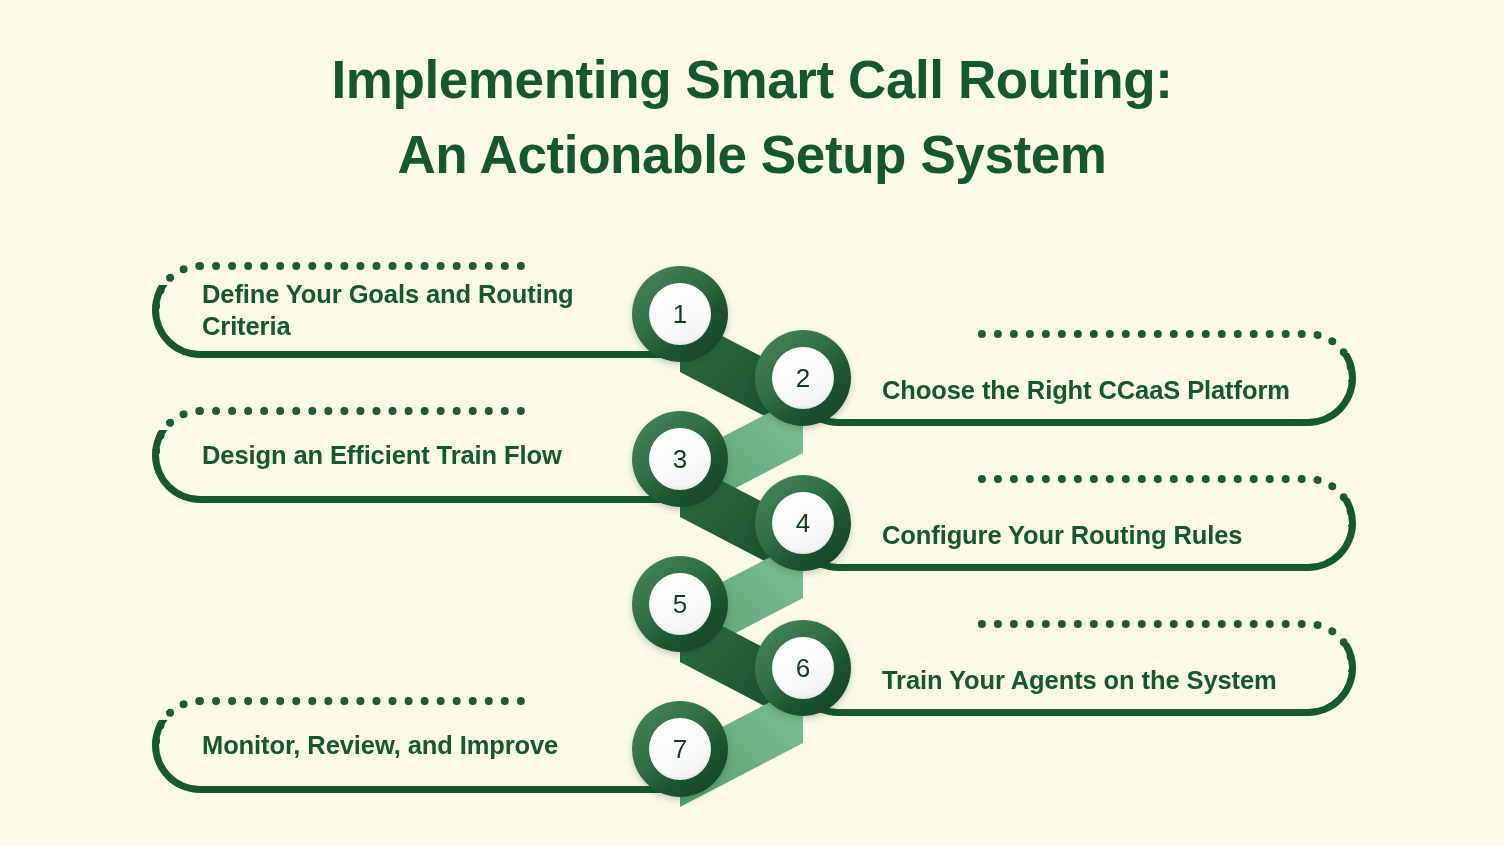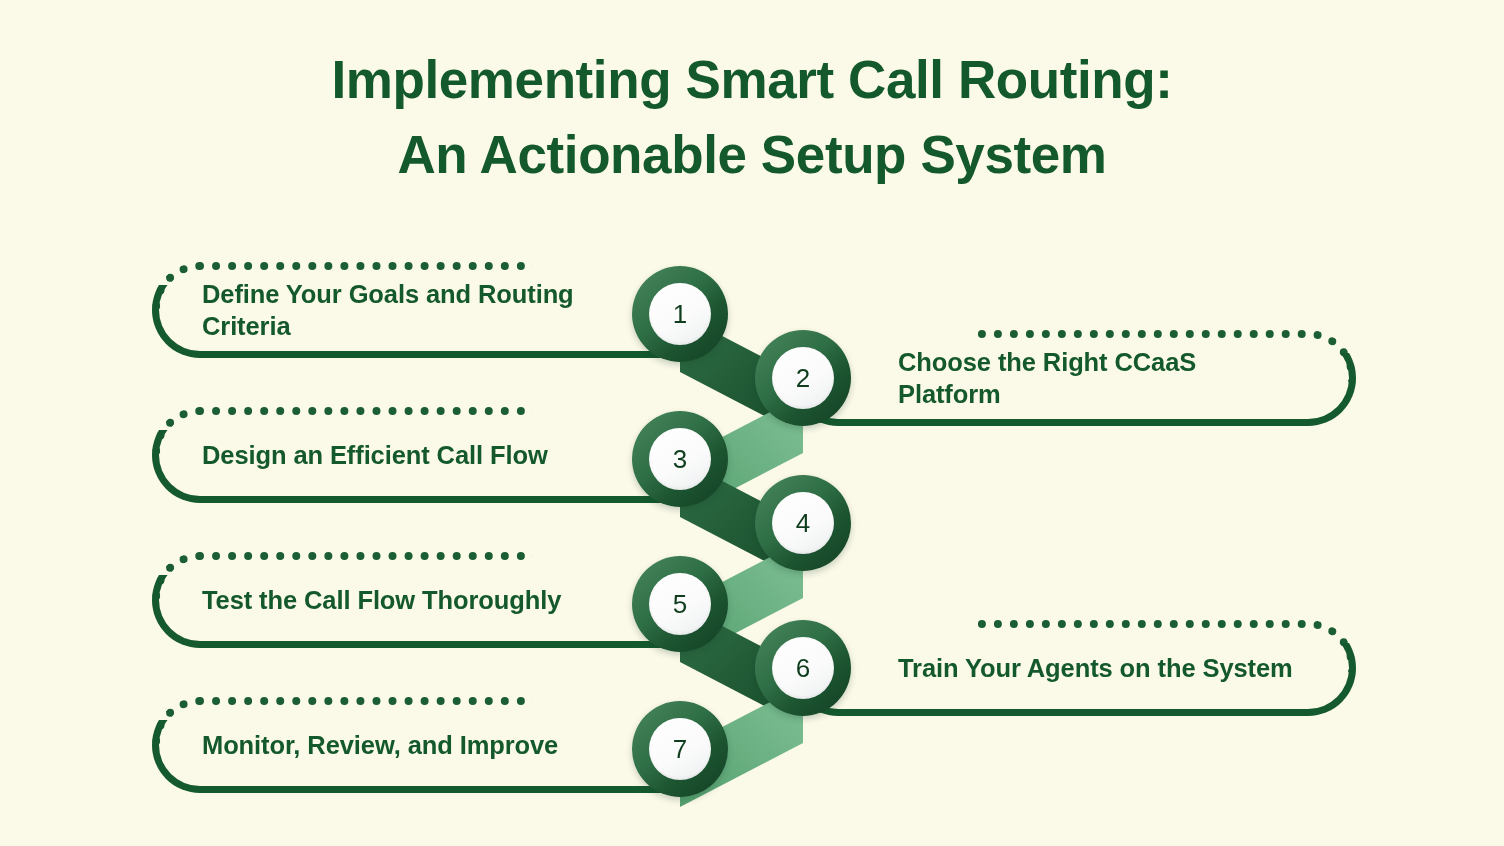--- a/index.html
+++ b/index.html
@@ -78,21 +78,21 @@
 
   .row .label{
     position:absolute;top:50%;transform:translateY(-50%);
     color:#14592b;
     font-size:25.5px;
     font-weight:bold;
     line-height:1.26;
     letter-spacing:-0.1px;
   }
   .row.left .label{left:50px;right:120px;}
-  .row.right .label{left:108px;right:60px;}
+  .row.right .label{left:92px;right:60px;margin-top:12px;}
 
   
   .badge{
     position:absolute;
     width:96px;height:96px;
     border-radius:50%;
     background:linear-gradient(135deg,#3f7d52 0%,#2e6b43 38%,#17insert 38%,#184d2b 100%);
     box-shadow:0 3px 6px rgba(20,60,35,.22);
   }
   .badge{
@@ -173,31 +173,31 @@
         <div class="solid"></div>
       </div>
       <div class="label">Choose the Right CCaaS Platform</div>
     </div>
 
     <div class="row left" style="top:153px">
       <div class="pill">
         <div class="dots"></div>
         <div class="solid"></div>
       </div>
-      <div class="label">Design an Efficient Call Flow</div>
-    </div>
-
-
-    <div class="row left" style="top:298px">
-      <div class="pill">
-        <div class="dots"></div>
-        <div class="solid"></div>
-      </div>
-      <div class="label">Test the Call Flow Thoroughly</div>
-    </div>
+      <div class="label">Design an Efficient Train Flow</div>
+    </div>
+
+    <div class="row right" style="top:221px">
+      <div class="pill">
+        <div class="dots"></div>
+        <div class="solid"></div>
+      </div>
+      <div class="label">Configure Your Routing Rules</div>
+    </div>
+
 
     <div class="row left" style="top:443px">
       <div class="pill">
         <div class="dots"></div>
         <div class="solid"></div>
       </div>
       <div class="label">Monitor, Review, and Improve</div>
     </div>
 
     <div class="row right" style="top:366px">

